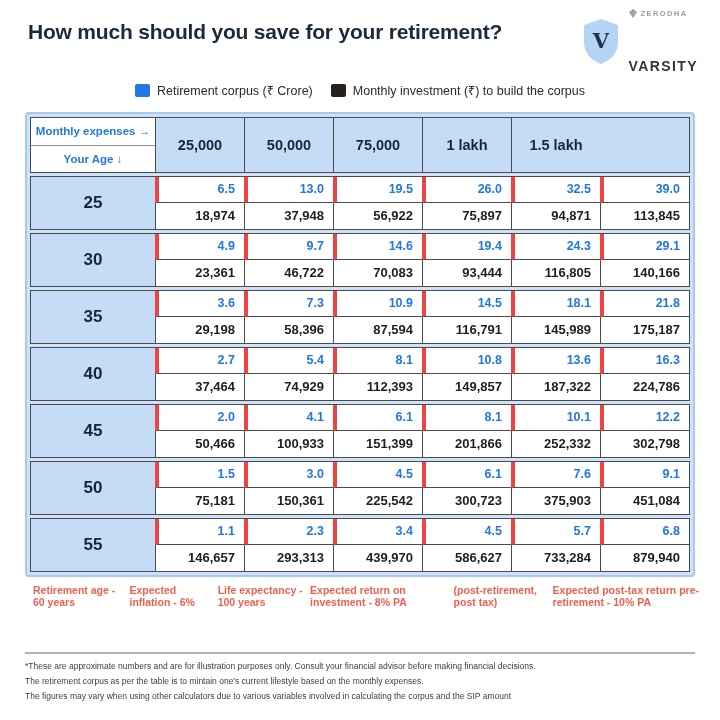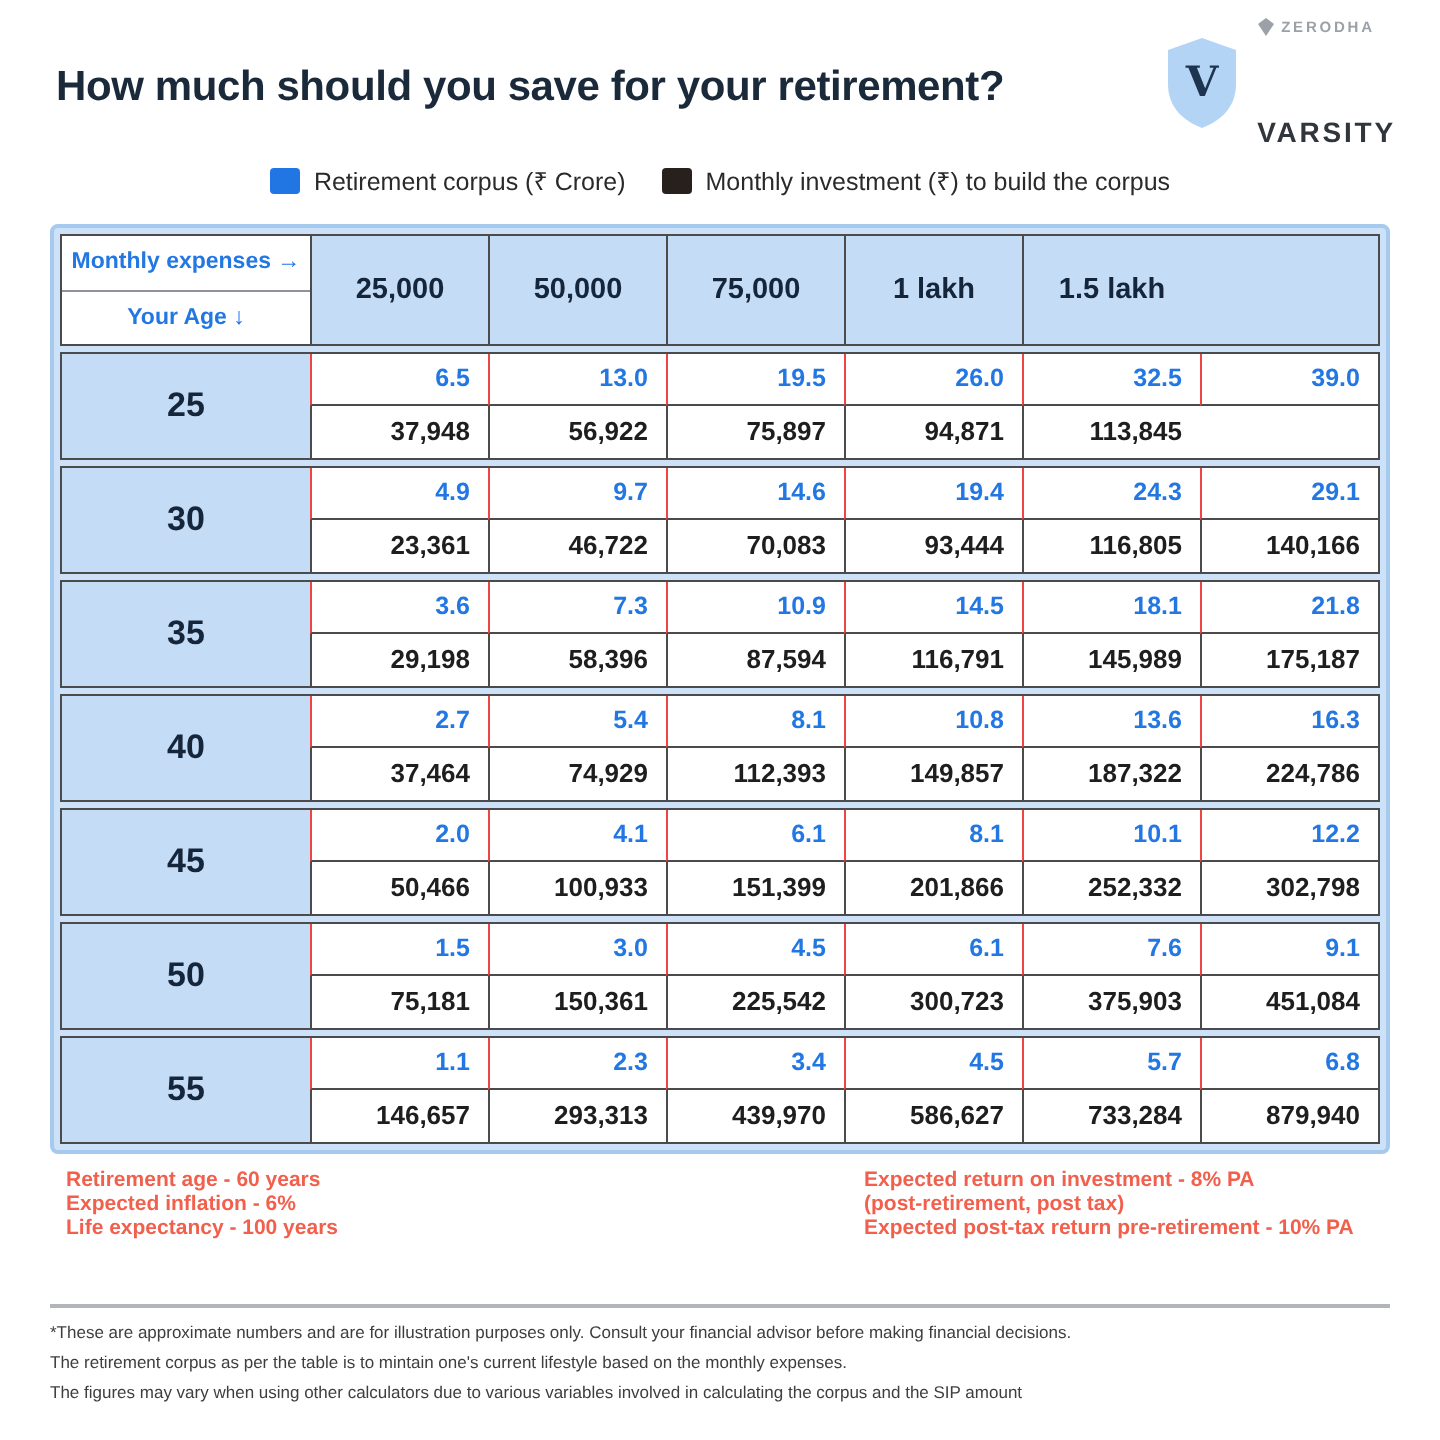--- a/index.html
+++ b/index.html
@@ -1,19 +1,19 @@
 <!DOCTYPE html>
 <html><head>
 <meta charset="utf-8">
 <style>
   html,body{margin:0;padding:0;background:#fff;}
   .page{width:720px;height:720px;position:relative;background:#ffffff;overflow:hidden;
         font-family:"Liberation Sans", sans-serif;}
 
-  .title{position:absolute;left:28px;top:32px;font-size:21px;font-weight:700;color:#1b2a3a;letter-spacing:-0.2px;}
+  .title{position:absolute;left:28px;top:20px;font-size:21px;font-weight:700;color:#1b2a3a;letter-spacing:-0.2px;}
 
   .logo{position:absolute;right:22px;top:9px;display:flex;align-items:center;gap:8px;}
   .logo-text{display:flex;flex-direction:column;gap:3px;}
   .logo-zerodha{display:flex;align-items:center;gap:4px;font-size:7.5px;font-weight:700;color:#9ba1a6;letter-spacing:1.4px;}
   .logo-varsity{font-size:14px;font-weight:700;color:#30363c;letter-spacing:1.4px;margin-top:37px;}
 
   .legend{position:absolute;top:82px;left:0;width:100%;display:flex;justify-content:center;gap:18px;}
   .legend-item{display:flex;align-items:center;gap:7px;font-size:12.5px;color:#2a2a2a;font-weight:400;}
   .legend-swatch{width:15px;height:13px;border-radius:2px;flex:0 0 auto;}
 
@@ -22,27 +22,27 @@
               display:flex;flex-direction:column;gap:3px;}
   .t-block{display:grid;grid-template-columns:124px repeat(6,1fr);border:1px solid #4b4b4b;box-sizing:border-box;}
   .t-head{height:56px;background:#c5dcf6;grid-template-rows:1fr;}
   .corner{background:#ffffff;display:flex;flex-direction:column;}
   .corner-half{flex:1;display:flex;align-items:center;justify-content:center;color:#2277e3;font-weight:700;font-size:11.5px;}
   .corner-half.top{border-bottom:1px solid #8f9296;}
   .h-cell{display:flex;align-items:center;justify-content:center;font-size:14.5px;font-weight:700;color:#16263a;border-left:1px solid #4b4b4b;}
   .t-row{background:#ffffff;grid-template-rows:26px 26px;}
   .age-cell{grid-row:span 2;background:#c5dcf6;display:flex;align-items:center;justify-content:center;
             font-size:17px;font-weight:700;color:#16263a;}
-  .corpus-cell{border-left:1px solid #ef4444;border-bottom:1px solid #4b4b4b;color:#2277e3;font-weight:700;
+  .corpus-cell{border-left:4px solid #ef4444;border-bottom:1px solid #4b4b4b;color:#2277e3;font-weight:700;
                font-size:12.5px;text-align:right;padding-right:9px;line-height:25px;box-sizing:border-box;}
   .invest-cell{border-left:1px solid #4b4b4b;color:#1e1e1e;font-weight:700;font-size:13px;text-align:right;
                padding-right:9px;line-height:26px;box-sizing:border-box;}
 
   .assumptions{position:absolute;top:584px;left:33px;display:flex;}
-  .assump-col{display:flex;flex-direction:column;font-size:10.5px;font-weight:700;color:#f2604d;}
+  .assump-col{display:flex;gap:10px;font-size:10.5px;font-weight:700;color:#f2604d;}
   .assump-col.left{width:399px;}
 
   .divider{position:absolute;top:652px;left:25px;width:670px;height:2px;background:#b2b6ba;}
 
   .disclaimers{position:absolute;top:661px;left:25px;display:flex;flex-direction:column;gap:5px;
                font-size:8.5px;color:#3e3e3e;font-weight:400;}
 </style>
 </head>
 <body>
 
@@ -90,20 +90,21 @@
         <div class="h-cell">1.5 lakh</div>
       </div>
   <div class="t-block t-row">
         <div class="age-cell">25</div>
         <div class="corpus-cell">6.5</div>
         <div class="corpus-cell">13.0</div>
         <div class="corpus-cell">19.5</div>
         <div class="corpus-cell">26.0</div>
         <div class="corpus-cell">32.5</div>
         <div class="corpus-cell">39.0</div>
+        <div class="invest-cell">18,974</div>
         <div class="invest-cell">37,948</div>
         <div class="invest-cell">56,922</div>
         <div class="invest-cell">75,897</div>
         <div class="invest-cell">94,871</div>
         <div class="invest-cell">113,845</div>
       </div>
       <div class="t-block t-row">
         <div class="age-cell">30</div>
         <div class="corpus-cell">4.9</div>
         <div class="corpus-cell">9.7</div>

